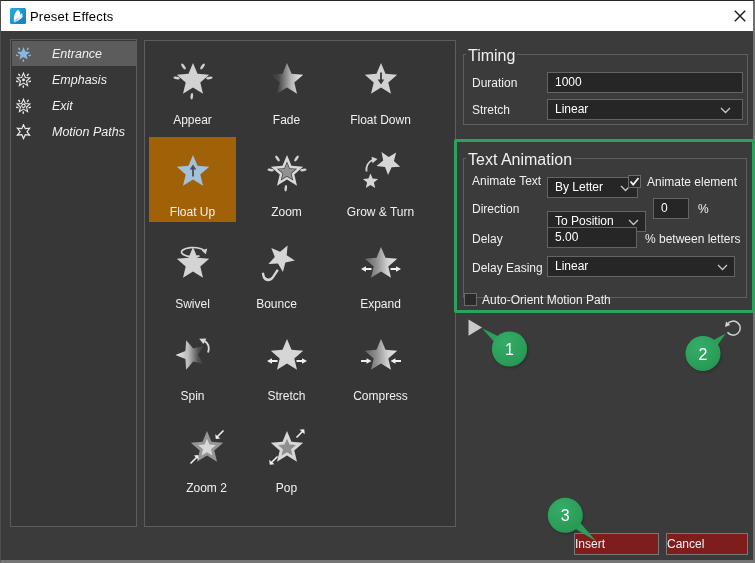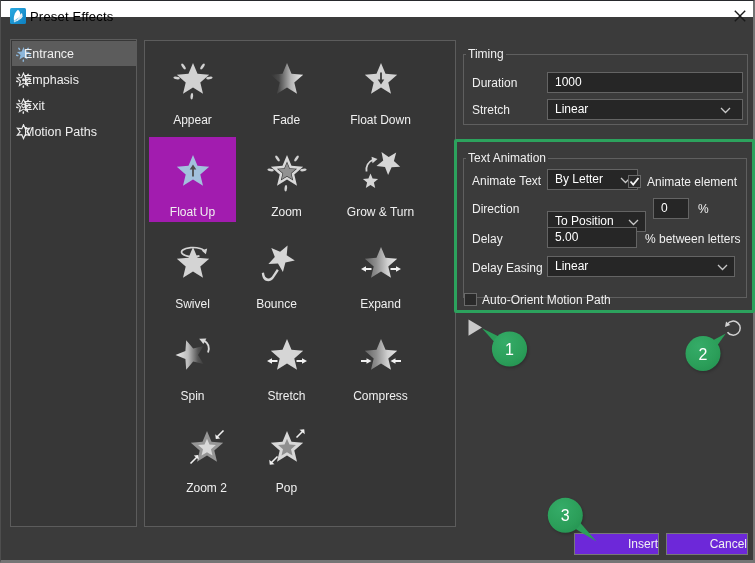--- a/index.html
+++ b/index.html
@@ -2,41 +2,41 @@
 <html><head>
 <meta charset="utf-8">
 <style>
 * { margin:0; padding:0; box-sizing:border-box; }
 html,body { width:755px; height:563px; overflow:hidden; background:#8c8c8c; }
 body { font-family:"Liberation Sans", sans-serif; }
 #win { position:absolute; left:0; top:0; width:755px; height:563px;
   border-top:1px solid #26282c; border-left:1px solid #4e4e4e;
   border-right:2px solid #737373; border-bottom:3px solid #757575;
   background:#3b3b3b; }
-#title { position:absolute; left:0; top:0; width:752px; height:16px; background:#ffffff; }
+#title { position:absolute; left:0; top:0; width:752px; height:30px; background:#ffffff; }
 #title .txt { position:absolute; left:29px; top:8px; font-size:13px; letter-spacing:0.2px; color:#000; }
 #closex { position:absolute; left:728px; top:4px; width:22px; height:22px; }
 .panel { position:absolute; background:#363636; border:1px solid #5c5c5c; }
 #sidebar { left:9px; top:38px; width:127px; height:488px; background:#373737; }
 .srow { position:absolute; left:1px; width:125px; height:26px; color:#f0f0f0; font-size:12.5px; }
-.srow .lbl { position:absolute; left:12px; top:6px; }
+.srow .lbl { position:absolute; left:40px; top:6px;font-style:italic; }
 .srow svg { position:absolute; left:4px; top:5px; }
 #grid { left:143px; top:39px; width:312px; height:487px; }
 .tile { position:absolute; width:87px; height:85px; }
-.tile.sel { background:#a21caf;text-decoration:underline; }
+.tile.sel { background:#a16207;text-decoration:underline; }
 .tile svg { position:absolute; left:21.5px; top:11px; }
 .tile .cap { position:absolute; left:0; top:68px; width:87px; text-align:center; font-size:12px; color:#f0f0f0; }
 .flabel { position:absolute; font-size:12px; color:#f0f0f0; }
 .fsbox { position:absolute; border:1px solid #5f5f5f; }
-.legend { position:absolute; top:-8px; left:2px; background:#3b3b3b; padding:0 2px; font-size:12px; color:#f0f0f0; }
+.legend { position:absolute; top:-8px; left:2px; background:#3b3b3b; padding:0 2px; font-size:16px; color:#f0f0f0; }
 .inp { position:absolute; background:#262626; border:1px solid #646464; color:#fff; font-size:12px; line-height:19px; padding-left:7px; height:21px; }
 .combo .chev { position:absolute; right:6px; top:7px; }
 #greenbox { position:absolute; left:453px; top:138px; width:301px; height:174px; border:3px solid #2ca25d; border-radius:2px; }
 .cb { position:absolute; width:13px; height:13px; background:#2a2a2a; border:1px solid #6a6a6a; }
-.btn { position:absolute; height:22px; background:#6d28d9; border:1px solid #787878; color:#f2f2f2; font-size:12px; text-align:right; line-height:20px; }
+.btn { position:absolute; height:22px; background:#7f1d1d; border:1px solid #787878; color:#f2f2f2; font-size:12px; text-align:left; line-height:20px; }
 .ann { position:absolute; }
 .ann text { font-size:16px; fill:#fff; font-family:"Liberation Sans", sans-serif; }
 </style>
 </head>
 <body>
 <div id="win">
   <div id="title">
     <svg style="position:absolute;left:9px;top:7px" width="16" height="16" viewBox="0 0 16 16">
       <defs>
           <linearGradient id="blu" x1="0" y1="0" x2="1" y2="1">
@@ -304,21 +304,21 @@
     <svg class="chev" style="right:11px" width="11" height="7" viewBox="0 0 11 7">
         <path d="M1 1 L5.5 5.5 L10 1" fill="none" stroke="#c8c8c8" stroke-width="1.3"></path>
       </svg>
   </div>
 
   <div id="greenbox"></div>
   <div class="fsbox" style="left:462px;top:157px;width:284px;height:140px">
     <span class="legend">Text Animation</span>
   </div>
   <div class="flabel" style="left:471px;top:173px">Animate Text</div>
-  <div class="inp combo" style="left:546px;top:168px;width:91px">By Letter
+  <div class="inp combo" style="left:546px;top:176px;width:91px">By Letter
     <svg class="chev" width="11" height="7" viewBox="0 0 11 7">
         <path d="M1 1 L5.5 5.5 L10 1" fill="none" stroke="#c8c8c8" stroke-width="1.3"></path>
       </svg>
   </div>
   <div class="cb" style="left:627px;top:174px">
     <svg width="13" height="13" viewBox="0 0 13 13" style="position:absolute;left:-1px;top:-1px">
         <path d="M2.5 6.5 L5.2 9.5 L10.5 3.0" fill="none" stroke="#f5f5f5" stroke-width="1.8"></path>
       </svg>
   </div>
   <div class="flabel" style="left:646px;top:174px">Animate element</div>

